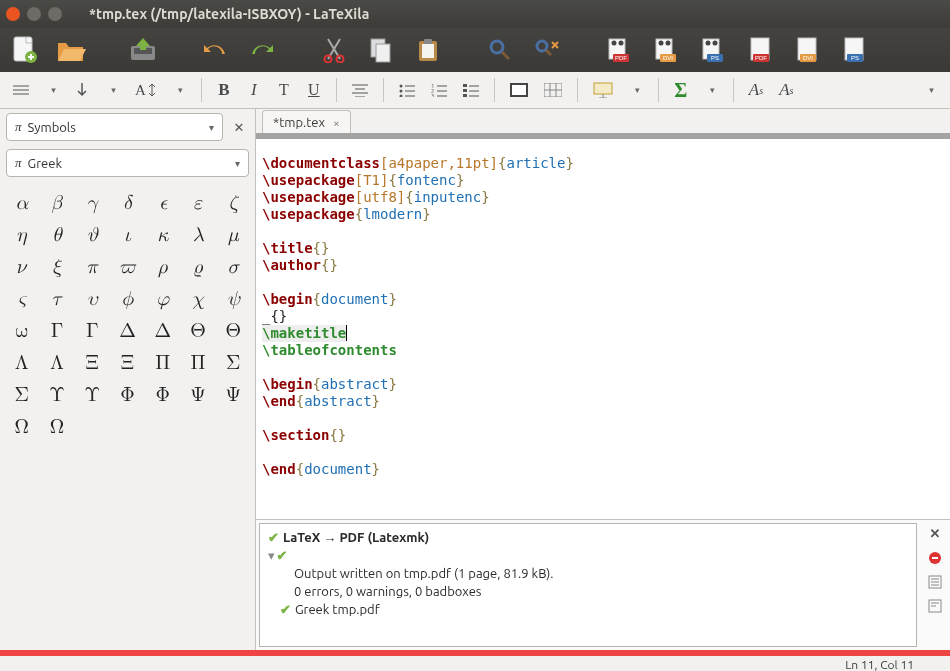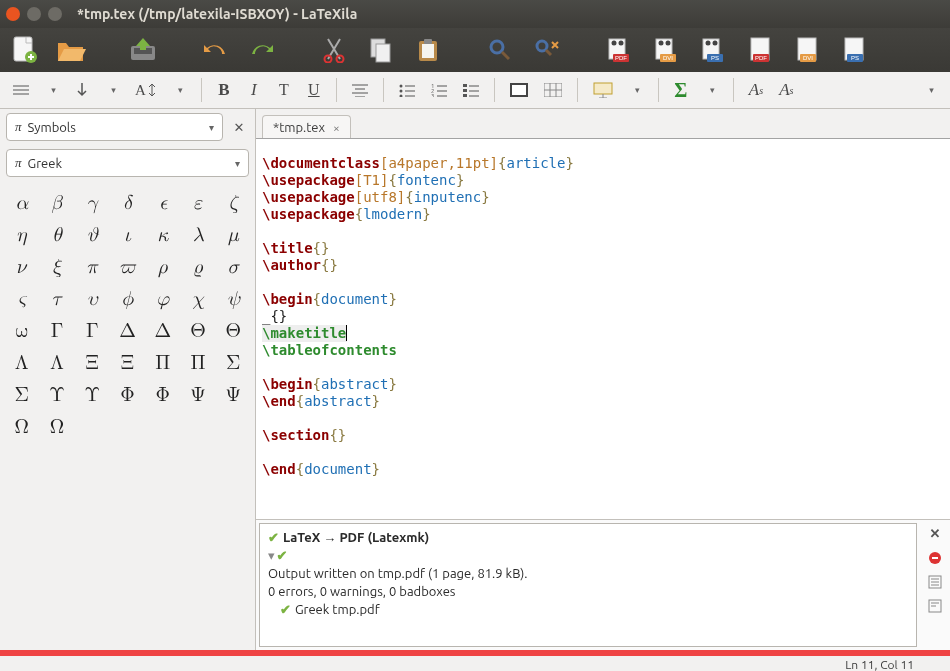--- a/index.html
+++ b/index.html
@@ -24,21 +24,21 @@
   font-size: 14px;
   font-weight: bold;
 }
 .win-btn {
   width: 14px; height: 14px; border-radius: 50%;
   margin-right: 7px; display: inline-block;
 }
 .win-close  { background: #e95420; }
 .win-min    { background: #6d6b65; }
 .win-max    { background: #6d6b65; }
-.titlebar .title { margin-left: 8px; }
+.titlebar .title { margin-left: 20px; }
 
 
 .toolbar {
   background: linear-gradient(#44433f, #3a3935);
   padding: 6px 8px;
   display: flex;
   align-items: center;
   gap: 15px;
 }
 .tb-btn {
@@ -128,21 +128,21 @@
 .editor-pane {
   flex: 1;
   display: flex;
   flex-direction: column;
   background: #f2f1f0;
 }
 .tabs {
   height: 30px;
   display: flex; align-items: flex-end;
   padding: 0 6px;
-  border-bottom: 1px solid #a3a3a3;
+  border-bottom: 6px solid #a3a3a3;
 }
 .tab {
   background: #f7f6f5;
   border: 1px solid #c3c0bb;
   border-bottom: none;
   border-radius: 4px 4px 0 0;
   padding: 4px 10px;
   font-size: 13px;
   display: flex; align-items: center; gap: 8px;
 }
@@ -179,21 +179,21 @@
   margin: 3px;
   background: #fff;
   padding: 4px 8px;
   font-size: 13px;
   line-height: 18px;
   color: #2a2a2a;
   height: 124px;
 }
 .build-content .line { display: flex; align-items: center; }
 .build-content .tick { color: #7cb342; margin-right: 4px; font-weight: bold; }
-.build-content .indent { }
+.build-content .indent { margin-left: 26px; }
 .build-content .bold { font-weight: bold; }
 .build-content .tw { color: #888; margin-right: 2px; }
 .build-side {
   width: 30px;
   display: flex;
   flex-direction: column;
   align-items: center;
   gap: 10px;
   padding-top: 6px;
   color: #666;

